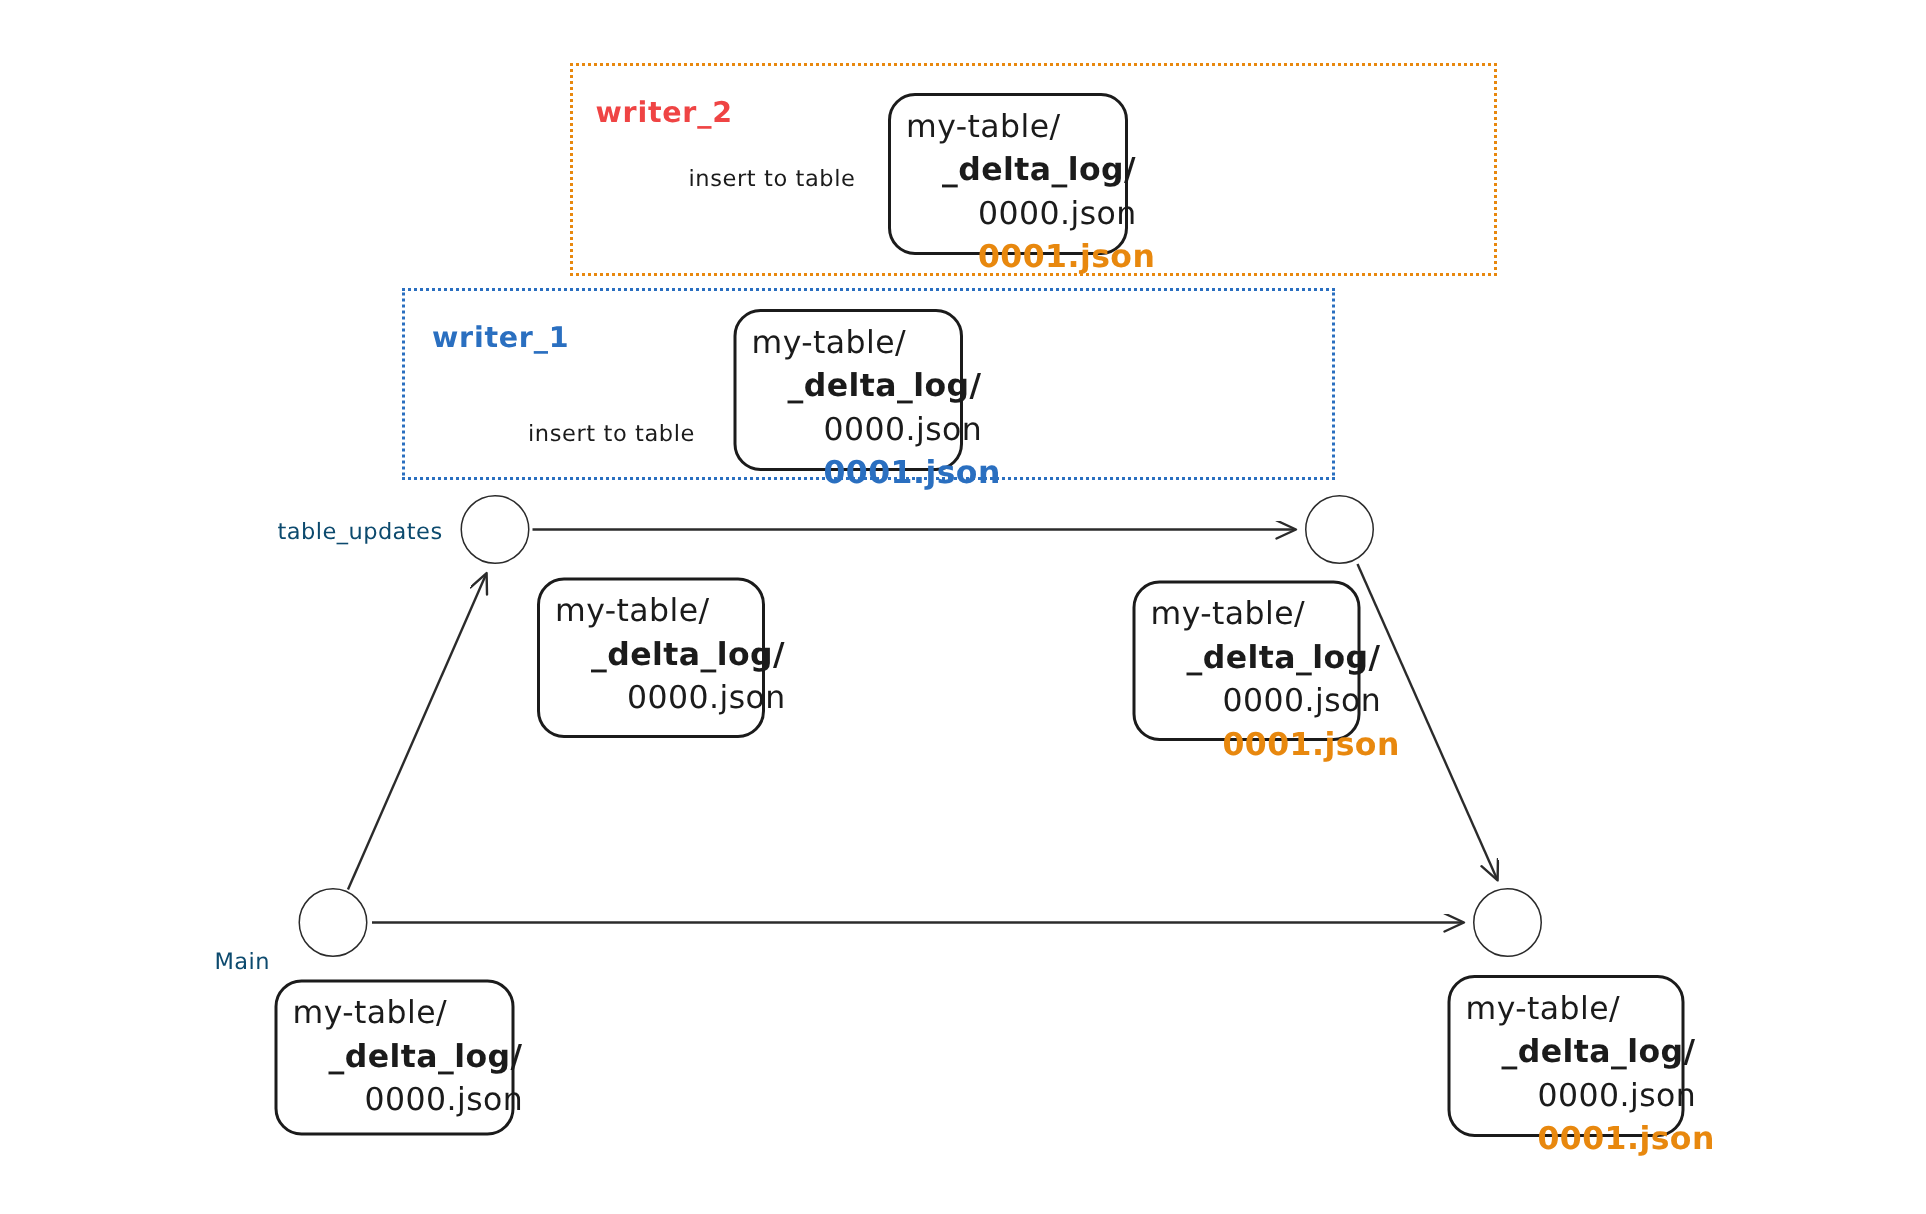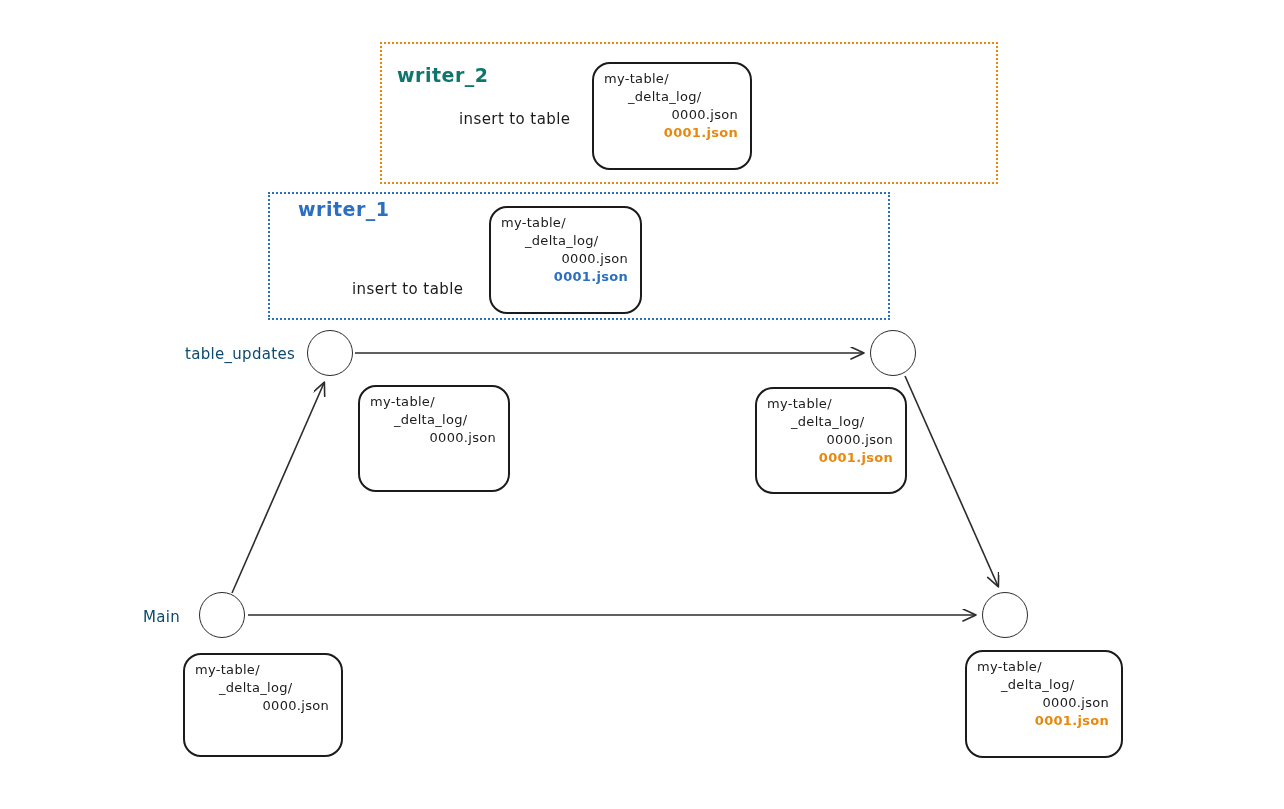--- a/index.html
+++ b/index.html
@@ -38,49 +38,49 @@
   .writer-group.blue {
     border: 2px dotted #2a6fc0;
   }
   .writer-title {
     position: absolute;
     font-size: 19px;
     font-weight: 600;
     letter-spacing: 0.5px;
     white-space: nowrap;
   }
-  .writer-title.orange { color: #0f766e; }
+  .writer-title.orange { color: #ef4444; }
   .writer-title.blue   { color: #2a6fc0; }
 
   .writer-action {
     position: absolute;
     font-size: 15px;
     color: #1b1b1b;
     white-space: nowrap;
     letter-spacing: 0.4px;
   }
 
   
   .file-box {
     position: absolute;
     box-sizing: border-box;
     border: 2px solid #1b1b1b;
     border-radius: 18px;
     background: #ffffff;
     padding: 6px 12px 6px 8px;
   }
   .file-line {
-    font-size: 13px;
+    font-size: 21px;
     line-height: 1.38;
     color: #1b1b1b;
     white-space: nowrap;
     letter-spacing: 0.3px;
   }
   .file-line.indent-0 { text-align: left;  padding-left: 2px; }
-  .file-line.indent-1 { text-align: left;  padding-left: 26px; }
+  .file-line.indent-1 { text-align: left;  padding-left: 26px; font-weight: bold; }
   .file-line.indent-2 { text-align: right;  padding-left: 50px; }
   .file-line.orange { color: #e8880e; font-weight: 600; }
   .file-line.blue   { color: #2a6fc0; font-weight: 600; }
 
   
   .node {
     position: absolute;
     box-sizing: border-box;
     width: 46px;
     height: 46px;
@@ -126,32 +126,32 @@
 
   <div class="file-box" style="left:592px; top:62px; width:160px; height:108px;">
     <div class="file-line indent-0">my-table/</div>
     <div class="file-line indent-1">_delta_log/</div>
     <div class="file-line indent-2">0000.json</div>
     <div class="file-line indent-2 orange">0001.json</div>
   </div>
 
   <div class="writer-group blue" style="left:268px; top:192px; width:622px; height:128px;">
   </div>
-  <div class="writer-title blue" style="left:288px; top:198px;margin-left:10px;">writer_1</div>
+  <div class="writer-title blue" style="left:288px; top:214px;">writer_1</div>
   <div class="writer-action" style="left:352px; top:280px;">insert to table</div>
 
   <div class="file-box" style="left:489px; top:206px; width:153px; height:108px;">
     <div class="file-line indent-0">my-table/</div>
     <div class="file-line indent-1">_delta_log/</div>
     <div class="file-line indent-2">0000.json</div>
     <div class="file-line indent-2 blue">0001.json</div>
   </div>
 
   <div class="branch-label" style="left:185px; top:345px;">table_updates</div>
-  <div class="branch-label" style="left:143px; top:608px;">Main</div>
+  <div class="branch-label" style="left:143px; top:632px;">Main</div>
 
   <div class="node" style="left:307px; top:330px;"></div>
   <div class="node" style="left:870px; top:330px;"></div>
   <div class="node" style="left:199px; top:592px;"></div>
   <div class="node" style="left:982px; top:592px;"></div>
 
   <div class="file-box" style="left:358px; top:385px; width:152px; height:107px;">
     <div class="file-line indent-0">my-table/</div>
     <div class="file-line indent-1">_delta_log/</div>
     <div class="file-line indent-2">0000.json</div>

